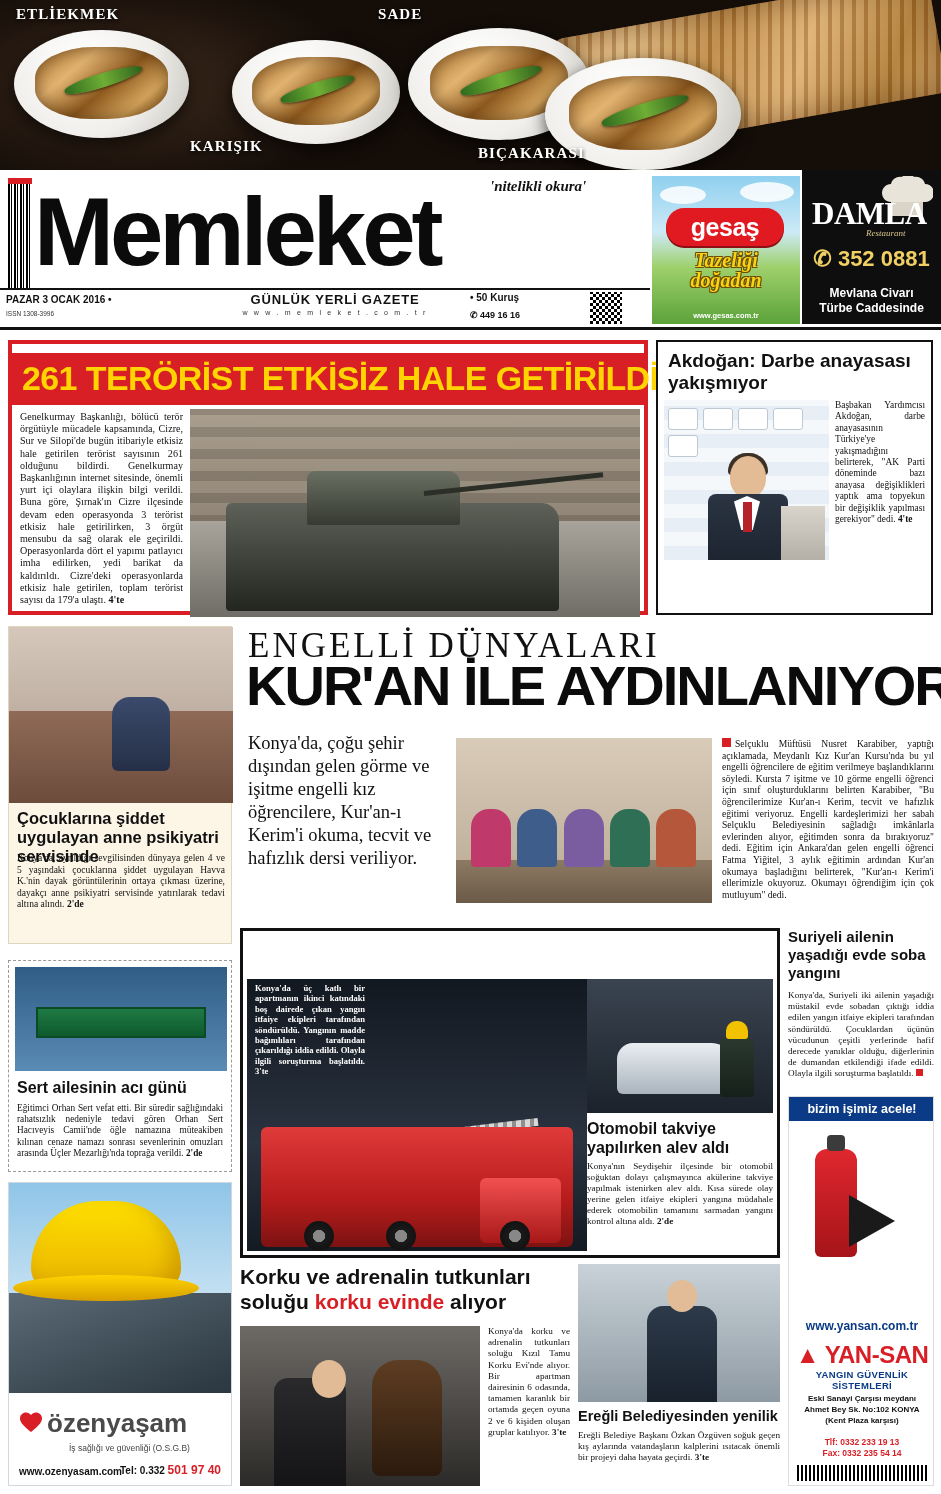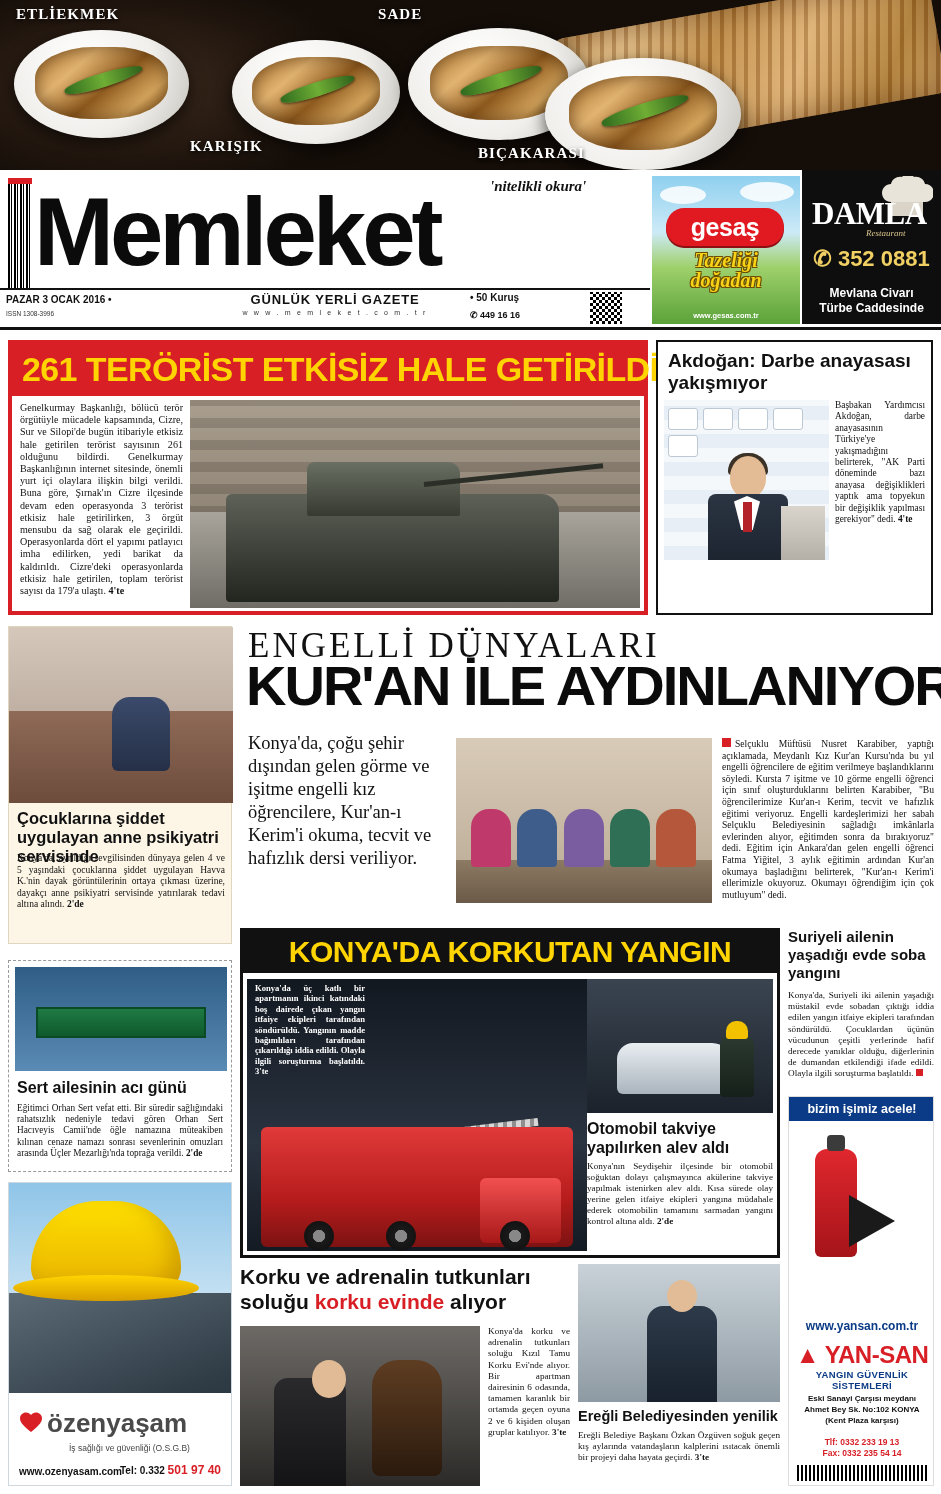--- a/index.html
+++ b/index.html
@@ -192,21 +192,21 @@
 
   
   .lead {
     position:absolute; left:8px; top:340px; width:640px; height:275px;
     border:4px solid #d81f26; background:#fff;
   }
   .lead-head {
     background:#d81f26; color:#ffd400;
     font-family:"Liberation Sans", sans-serif; font-weight:700;
     font-size:34px; line-height:42px; padding:4px 8px 6px 10px;
-    letter-spacing:-.6px; white-space:nowrap;
+    letter-spacing:-.6px; white-space:nowrap;margin-top:9px;
   }
   .lead-body { display:flex; height:216px; }
   .lead-text {
     width:178px; padding:6px 7px 4px 8px;
     font-family:"Liberation Serif", serif; font-size:10.1px; line-height:12.2px;
     text-align:justify; color:#111;
   }
   .lead-photo {
     flex:1; margin:4px 4px 4px 0; position:relative; overflow:hidden;
     background: linear-gradient(180deg,#9fa5a8 0%, #b9bcb8 40%, #8e9490 100%);
@@ -782,21 +782,20 @@
     </div>
     <div class="ozen-slog">İş sağlığı ve güvenliği (O.S.G.B)</div>
     <div class="ozen-url">www.ozenyasam.com</div>
     <div class="ozen-tel">
       <span>Tel: 0.332</span>
       <b>501 97 40</b>
     </div>
   </div>
 
   <div class="fire">
-    <div class="fire-head">KONYA'DA KORKUTAN YANGIN</div>
     <div class="fire-main">
       <div class="fire-caption">
         <span>Konya'da üç katlı bir apartmanın ikinci katındaki boş dairede çıkan yangın itfaiye ekipleri tarafından söndürüldü. Yangının madde bağımlıları tarafından çıkarıldığı iddia edildi. Olayla ilgili soruşturma başlatıldı.</span>
         <span class="ref">3'te</span>
       </div>
       <div class="ft-ladder"></div>
       <div class="firetruck">
         <div class="ft-cab"></div>
         <div class="ft-wheel" style="left:14%;"></div>
         <div class="ft-wheel" style="left:40%;"></div>

